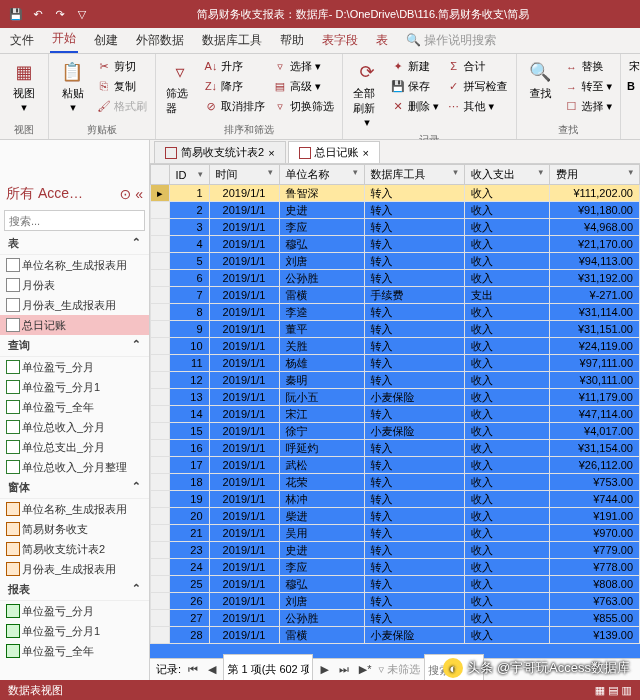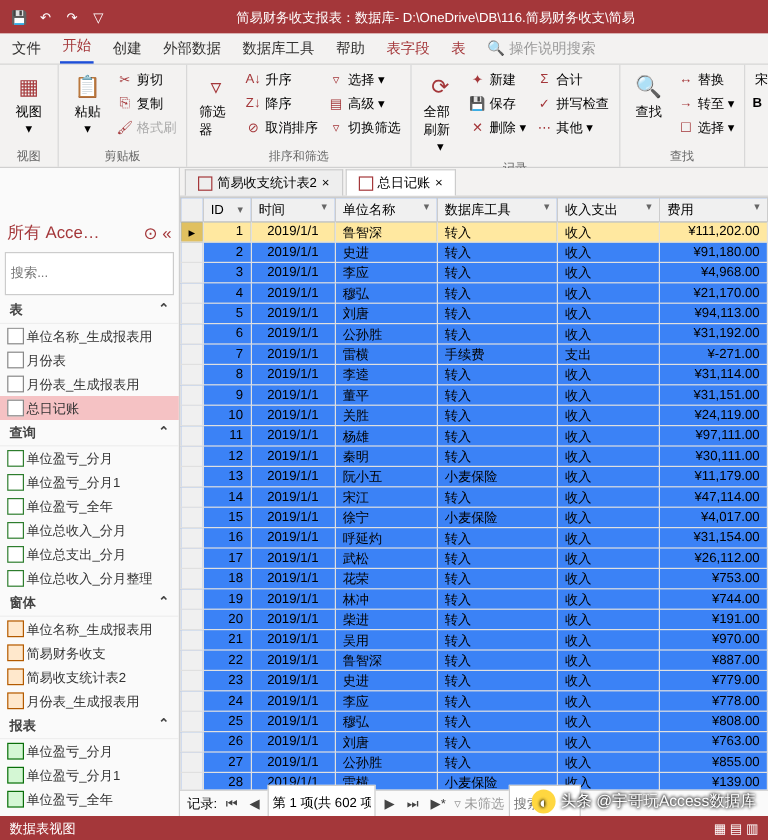--- a/index.html
+++ b/index.html
@@ -17,21 +17,21 @@
 .ribbon .group-content { display: flex; gap: 4px; align-items: flex-start; flex: 1; }
 .ribbon .group-label { text-align: center; font-size: 10px; color: #666; padding-top: 2px; }
 .ribbon .bigbtn { display: flex; flex-direction: column; align-items: center; padding: 2px 4px; cursor: pointer; }
 .ribbon .bigbtn .ico { width: 28px; height: 28px; display: flex; align-items: center; justify-content: center; font-size: 18px; color: #a4373a; }
 .ribbon .smallbtn { display: flex; align-items: center; gap: 3px; padding: 1px 2px; cursor: pointer; white-space: nowrap; font-size: 11px; height: 20px; }
 .ribbon .smallbtn .ico { width: 14px; height: 14px; display: inline-flex; align-items: center; justify-content: center; color: #a4373a; font-size: 11px; }
 .ribbon .col { display: flex; flex-direction: column; gap: 0; }
 .main { display: flex; height: calc(700px - 28px - 26px - 86px - 20px); }
 .navpane { width: 150px; background: #fafafa; border-right: 1px solid #d0d0d0; overflow: hidden; display: flex; flex-direction: column; }
 .navpane .navhead { height: 28px; display: flex; align-items: center; padding: 0 6px; font-size: 14px; font-weight: 500; color: #a4373a; justify-content: space-between; margin-top: 40px; }
-.navpane .search { margin: 2px 4px; height: 36px; border: 1px solid #ccc; font-size: 11px; padding: 0 4px; width: calc(100% - 8px); }
+.navpane .search { margin: 2px 4px; height: 21px; border: 1px solid #ccc; font-size: 11px; padding: 0 4px; width: calc(100% - 8px); }
 .navpane .section { padding: 3px 8px; font-weight: bold; font-size: 11px; color: #444; display: flex; justify-content: space-between; border-bottom: 1px solid #eee; }
 .navpane .item { padding: 3px 6px 3px 22px; font-size: 11px; color: #333; cursor: pointer; white-space: nowrap; display: flex; align-items: center; gap: 4px; height: 20px; position: relative; }
 .navpane .item.active { background: #f5c2c4; }
 .navpane .item::before { content: ""; position: absolute; left: 6px; width: 12px; height: 12px; border: 1px solid #888; background: #fff; }
 .navpane .item.query::before { border-color: #2d7d2d; }
 .navpane .item.form::before { border-color: #b35a00; background: #ffe8cc; }
 .navpane .item.report::before { border-color: #0a6e0a; background: #d4f7d4; }
 .content { flex: 1; display: flex; flex-direction: column; overflow: hidden; }
 .tabstrip { height: 24px; background: #f3f2f1; display: flex; align-items: flex-end; padding: 0 4px; border-bottom: 1px solid #d0d0d0; }
 .tabstrip .dtab { padding: 3px 10px; border: 1px solid #ccc; border-bottom: none; margin-right: 2px; background: #eee; font-size: 11px; cursor: pointer; display: flex; align-items: center; gap: 4px; }
@@ -472,29 +472,20 @@
               <td class="rowhead"></td>
     <td class="col-id">21</td>
     <td class="col-date">2019/1/1</td>
     <td>吴用</td>
     <td>转入</td>
     <td>收入</td>
     <td class="col-fee">¥970.00</td>
             </tr>
             <tr>
               <td class="rowhead"></td>
-    <td class="col-id">22</td>
-    <td class="col-date">2019/1/1</td>
-    <td>鲁智深</td>
-    <td>转入</td>
-    <td>收入</td>
-    <td class="col-fee">¥887.00</td>
-            </tr>
-            <tr>
-              <td class="rowhead"></td>
     <td class="col-id">23</td>
     <td class="col-date">2019/1/1</td>
     <td>史进</td>
     <td>转入</td>
     <td>收入</td>
     <td class="col-fee">¥779.00</td>
             </tr>
             <tr>
               <td class="rowhead"></td>
     <td class="col-id">24</td>

